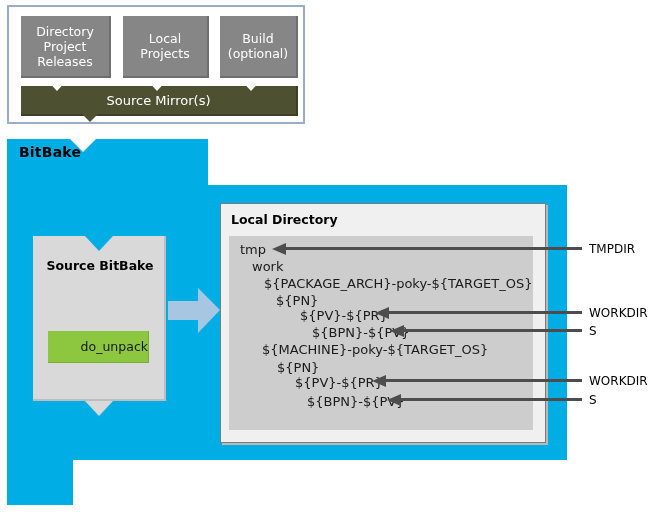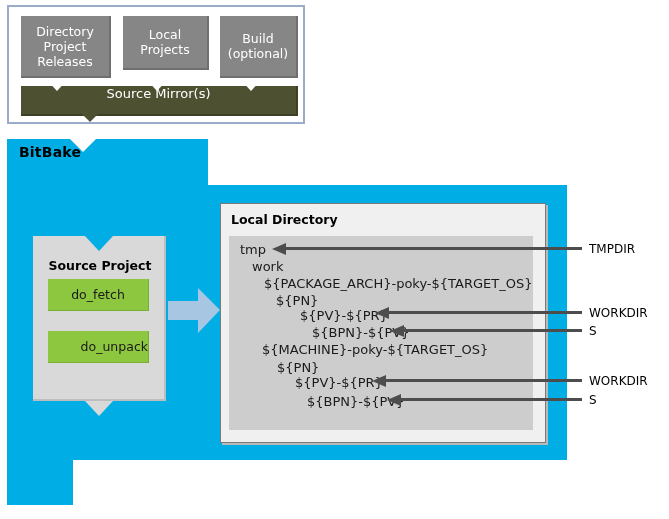--- a/index.html
+++ b/index.html
@@ -38,31 +38,32 @@
     line-height: 15px;
     text-align: center;
     display: flex;
     align-items: center;
     justify-content: center;
     border-right: 2px solid #6f6f6f;
     border-bottom: 2px solid #6f6f6f;
     box-sizing: border-box;
   }
   #src-upstream { left: 12px;  top: 9px;  width: 90px; height: 62px; }
-  #src-local    { left: 114px; top: 9px;  width: 86px; height: 54px; }
+  #src-local    { left: 114px; top: 9px;  width: 86px; height: 62px; }
   #src-scms     { left: 211px; top: 9px;  width: 78px; height: 62px; }
 
   #source-mirrors {
     position: absolute;
     left: 12px; top: 79px;
     width: 277px; height: 30px;
     background: #4e5032;
     color: #ffffff;
     font-size: 13px;
     display: flex;
+    align-items: center;
     justify-content: center;
     border-right: 2px solid #3d3f27;
     border-bottom: 2px solid #3d3f27;
     box-sizing: border-box;
   }
   
   .notch {
     position: absolute;
     width: 0; height: 0;
     border-left: 11px solid transparent;
@@ -267,24 +268,21 @@
   <div class="notch" id="notch-3"></div>
   <div id="notch-out"></div>
 
   <div id="bitbake-region"></div>
   <div id="bitbake-notch"></div>
   <div id="bitbake-label">BitBake</div>
 
   <div id="source-fetching-panel"></div>
   <div id="sf-notch-top"></div>
   <div id="sf-notch-bottom"></div>
-  <div id="source-fetching-title">Source Project</div>
-  <div class="task-box" id="task-do-fetch">
-    <span>do_fetch</span>
-  </div>
+  <div id="source-fetching-title">Source BitBake</div>
   <div class="task-box" id="task-do-unpack">
     <span>do_unpack</span>
   </div>
 
   <div id="flow-arrow"></div>
 
   <div id="build-directory-panel"></div>
   <div id="build-directory-title">Local Directory</div>
   <div id="tree-panel"></div>
 

